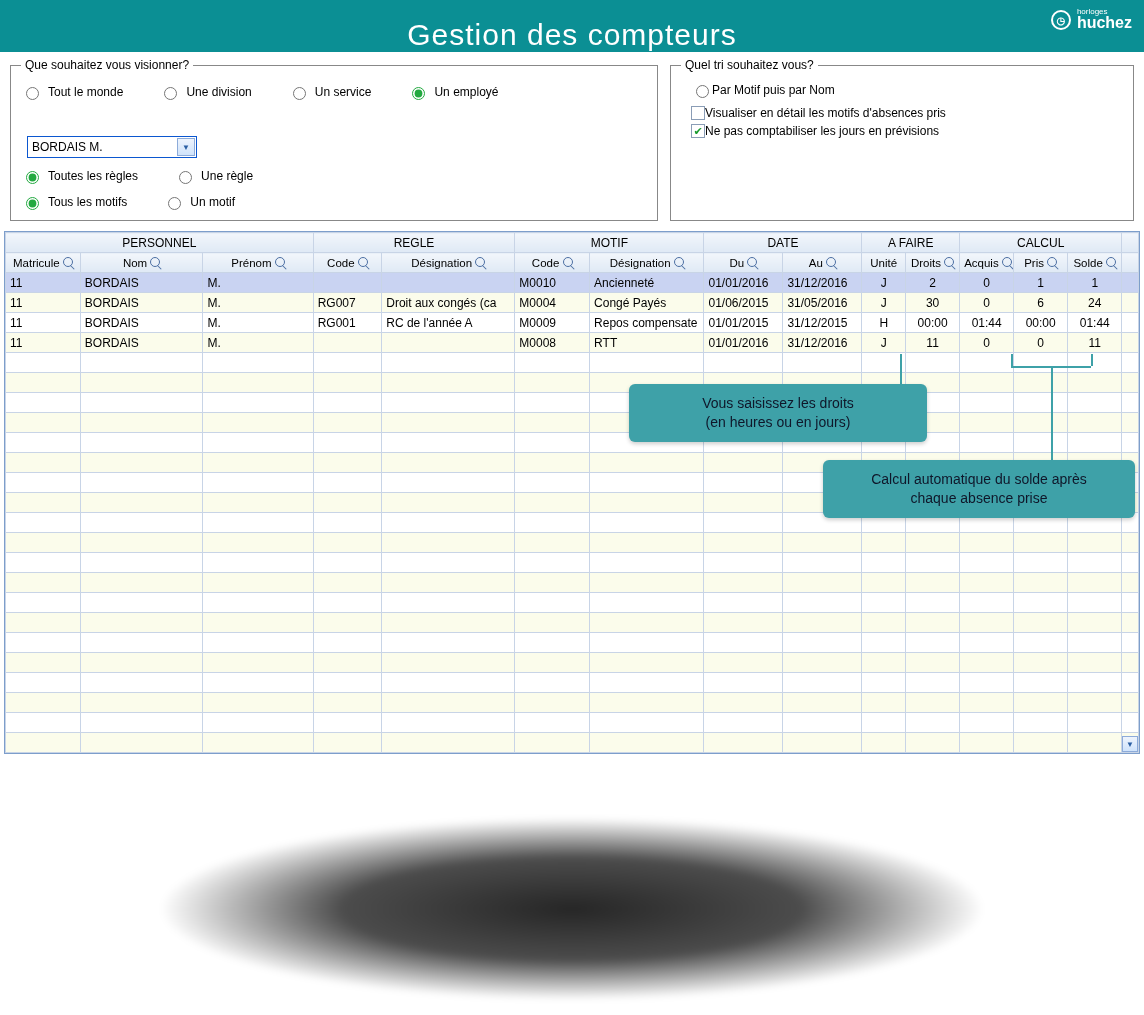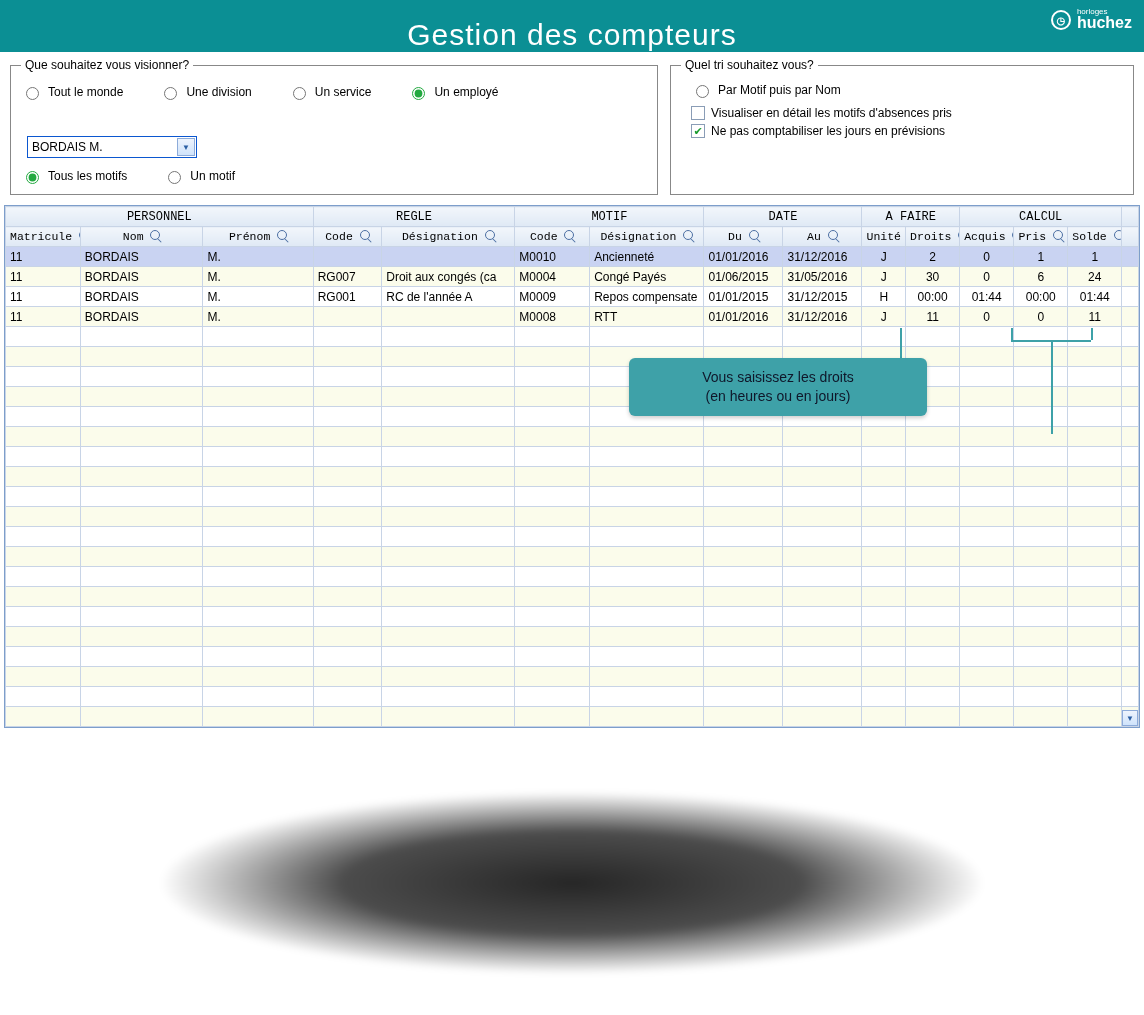--- a/index.html
+++ b/index.html
@@ -68,22 +68,22 @@
     margin-left: 6px;
     position: relative;
   }
   .select-emp .arrow {
     position: absolute; right: 1px; top: 1px; bottom:1px; width: 18px;
     background: linear-gradient(#eef4fd,#cfe3fb);
     border: 1px solid #8dabd9;
     display:flex;align-items:center;justify-content:center;font-size:8px;color:#2b5fa3;
   }
   .sort-opts { margin: 4px 0 8px 10px; }
-  .sort-opts label { display: flex; align-items: center; gap: 6px; margin: 2px 0; }
-  .check-row { display: flex; align-items: center; gap: 6px; margin: 4px 0 2px 10px; }
+  .sort-opts label { display: flex; align-items: center; margin: 2px 0; }
+  .check-row { display: flex; align-items: center; gap: 0; margin: 4px 0 2px 10px; }
   .chk {
     width: 14px; height: 14px; border: 1px solid #8a9db6; background: #fff;
     display:inline-flex;align-items:center;justify-content:center;font-size:11px;color:#1a9b2f;
   }
 
   .grid-wrap { border: 1px solid #7d9ecb; margin: 0 4px 8px 4px; position: relative; background:#fff; }
   table { border-collapse: collapse; width: 100%; table-layout: fixed; }
   th, td {
     border: 1px solid #c8d4e6;
     padding: 2px 4px;
@@ -91,21 +91,20 @@
     overflow: hidden;
     white-space: nowrap;
     text-overflow: clip;
     font-size: 12px;
   }
   thead th {
     background: linear-gradient(#f2f6fb,#dfe9f5);
     font-weight: normal;
     text-align: center;
     position: relative;
-    font-family: Liberation Mono, monospace;
   }
   .grp-row th { font-weight: normal; }
   .col-row th { font-size: 11.5px; }
   .mag {
     display:inline-block;width:10px;height:10px;border:1px solid #4c6fa3;border-radius:50%;
     position:relative;
   }
   .mag::after{content:'';position:absolute;width:5px;height:1px;background:#4c6fa3;bottom:-2px;right:-3px;transform:rotate(45deg);}
   tbody tr.even td { background: #fbfceb; }
   tbody tr.odd td { background: #fff; }
@@ -172,20 +171,30 @@
           <span>Un service</span>
         </label>
       <label>
           <input type="radio" name="who" checked="" style="">
           <span>Un employé</span>
         </label>
       <span class="select-emp">
         <span>BORDAIS M.</span>
         <span class="arrow">▼</span>
       </span>
+    </div>
+    <div class="radio-row">
+      <label>
+          <input type="radio" name="rules" checked="" style="">
+          <span>Toutes les règles</span>
+        </label>
+      <label>
+          <input type="radio" name="rules" style="">
+          <span>Une règle</span>
+        </label>
     </div>
     <div class="radio-row" style="margin-bottom:2px;">
       <label>
           <input type="radio" name="motifs" checked="" style="">
           <span>Tous les motifs</span>
         </label>
       <label>
           <input type="radio" name="motifs" style="">
           <span>Un motif</span>
         </label>
@@ -673,17 +682,21 @@
   <div class="callout-line" style="left:895px;top:122px;height:38px;"></div>
   <div class="callout" style="left:624px;top:152px;width:298px;">
     <span>Vous saisissez les droits</span><br>
     <span>(en heures ou en jours)</span>
   </div>
 
   <div class="callout-line" style="left:1006px;top:134px;width:80px;height:2px;"></div>
   <div class="callout-line" style="left:1006px;top:122px;height:12px;"></div>
   <div class="callout-line" style="left:1086px;top:122px;height:12px;"></div>
   <div class="callout-line" style="left:1046px;top:134px;height:94px;"></div>
+  <div class="callout" style="left:818px;top:228px;width:312px;">
+    <span>Calcul automatique du solde après</span><br>
+    <span>chaque absence prise</span>
+  </div>
 
   <div class="scroll-btn">▼</div>
 </div>
 
 <div class="shadow-blob"></div>
 
 </body></html>

